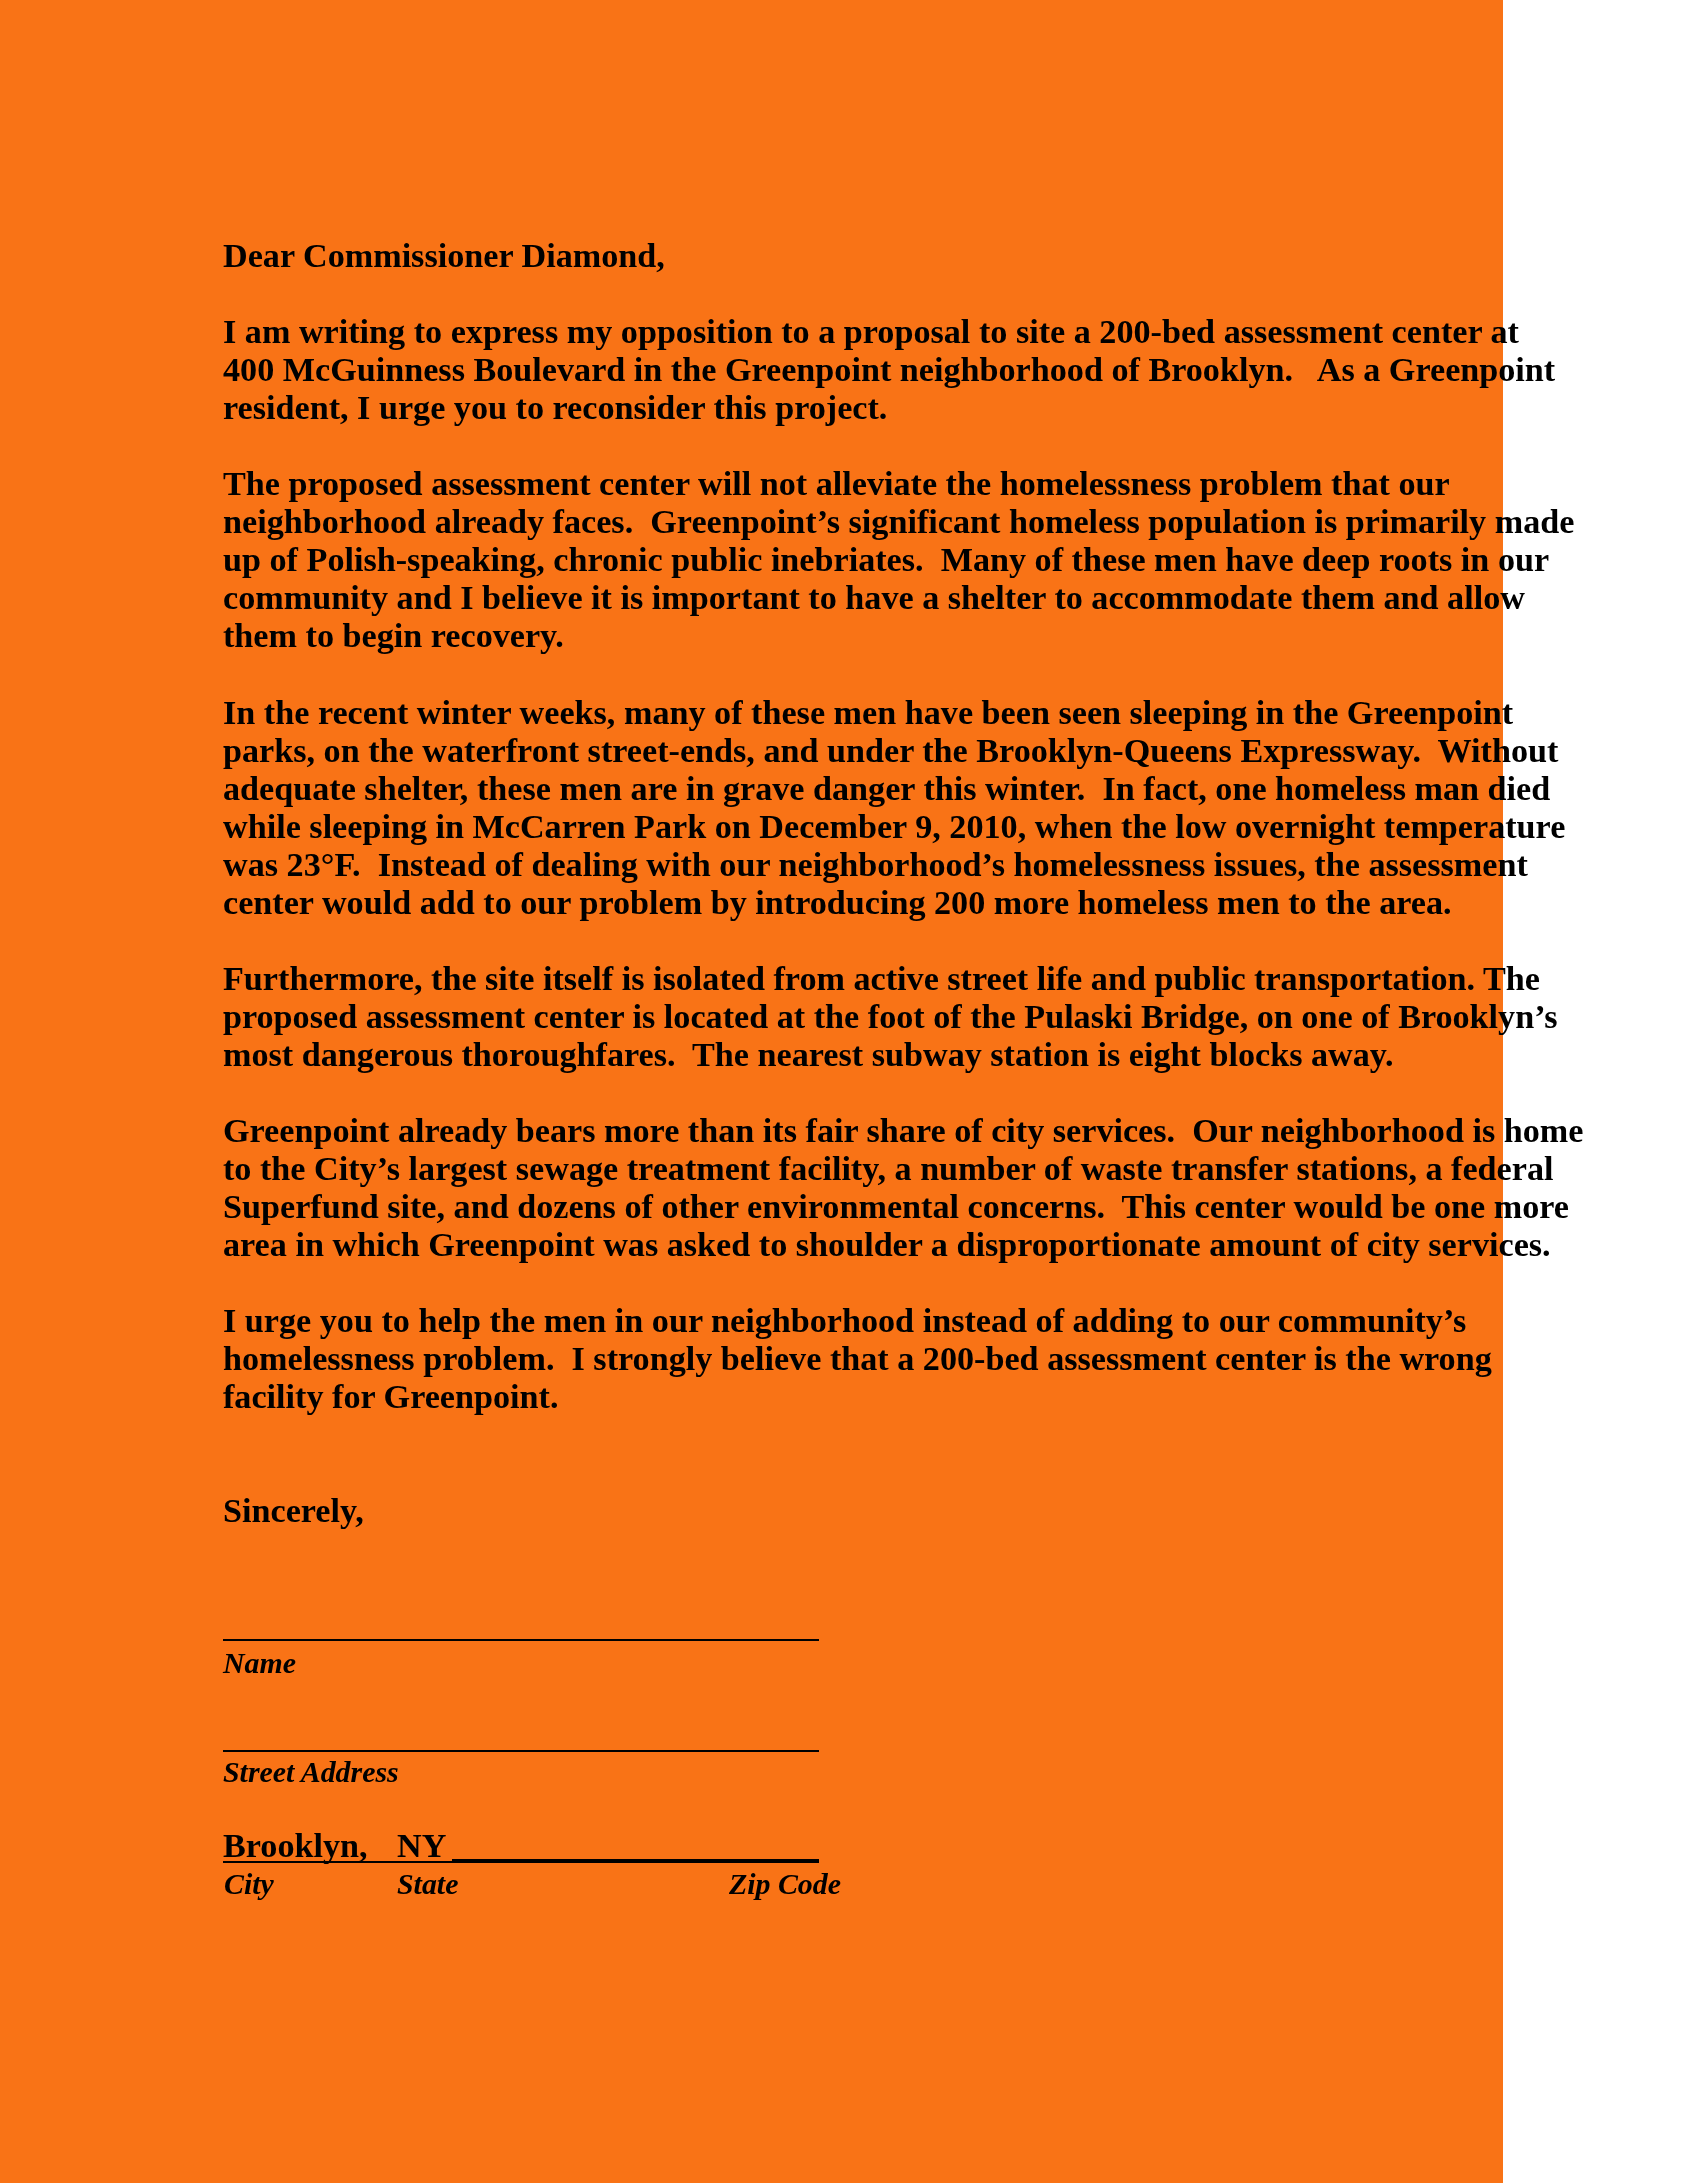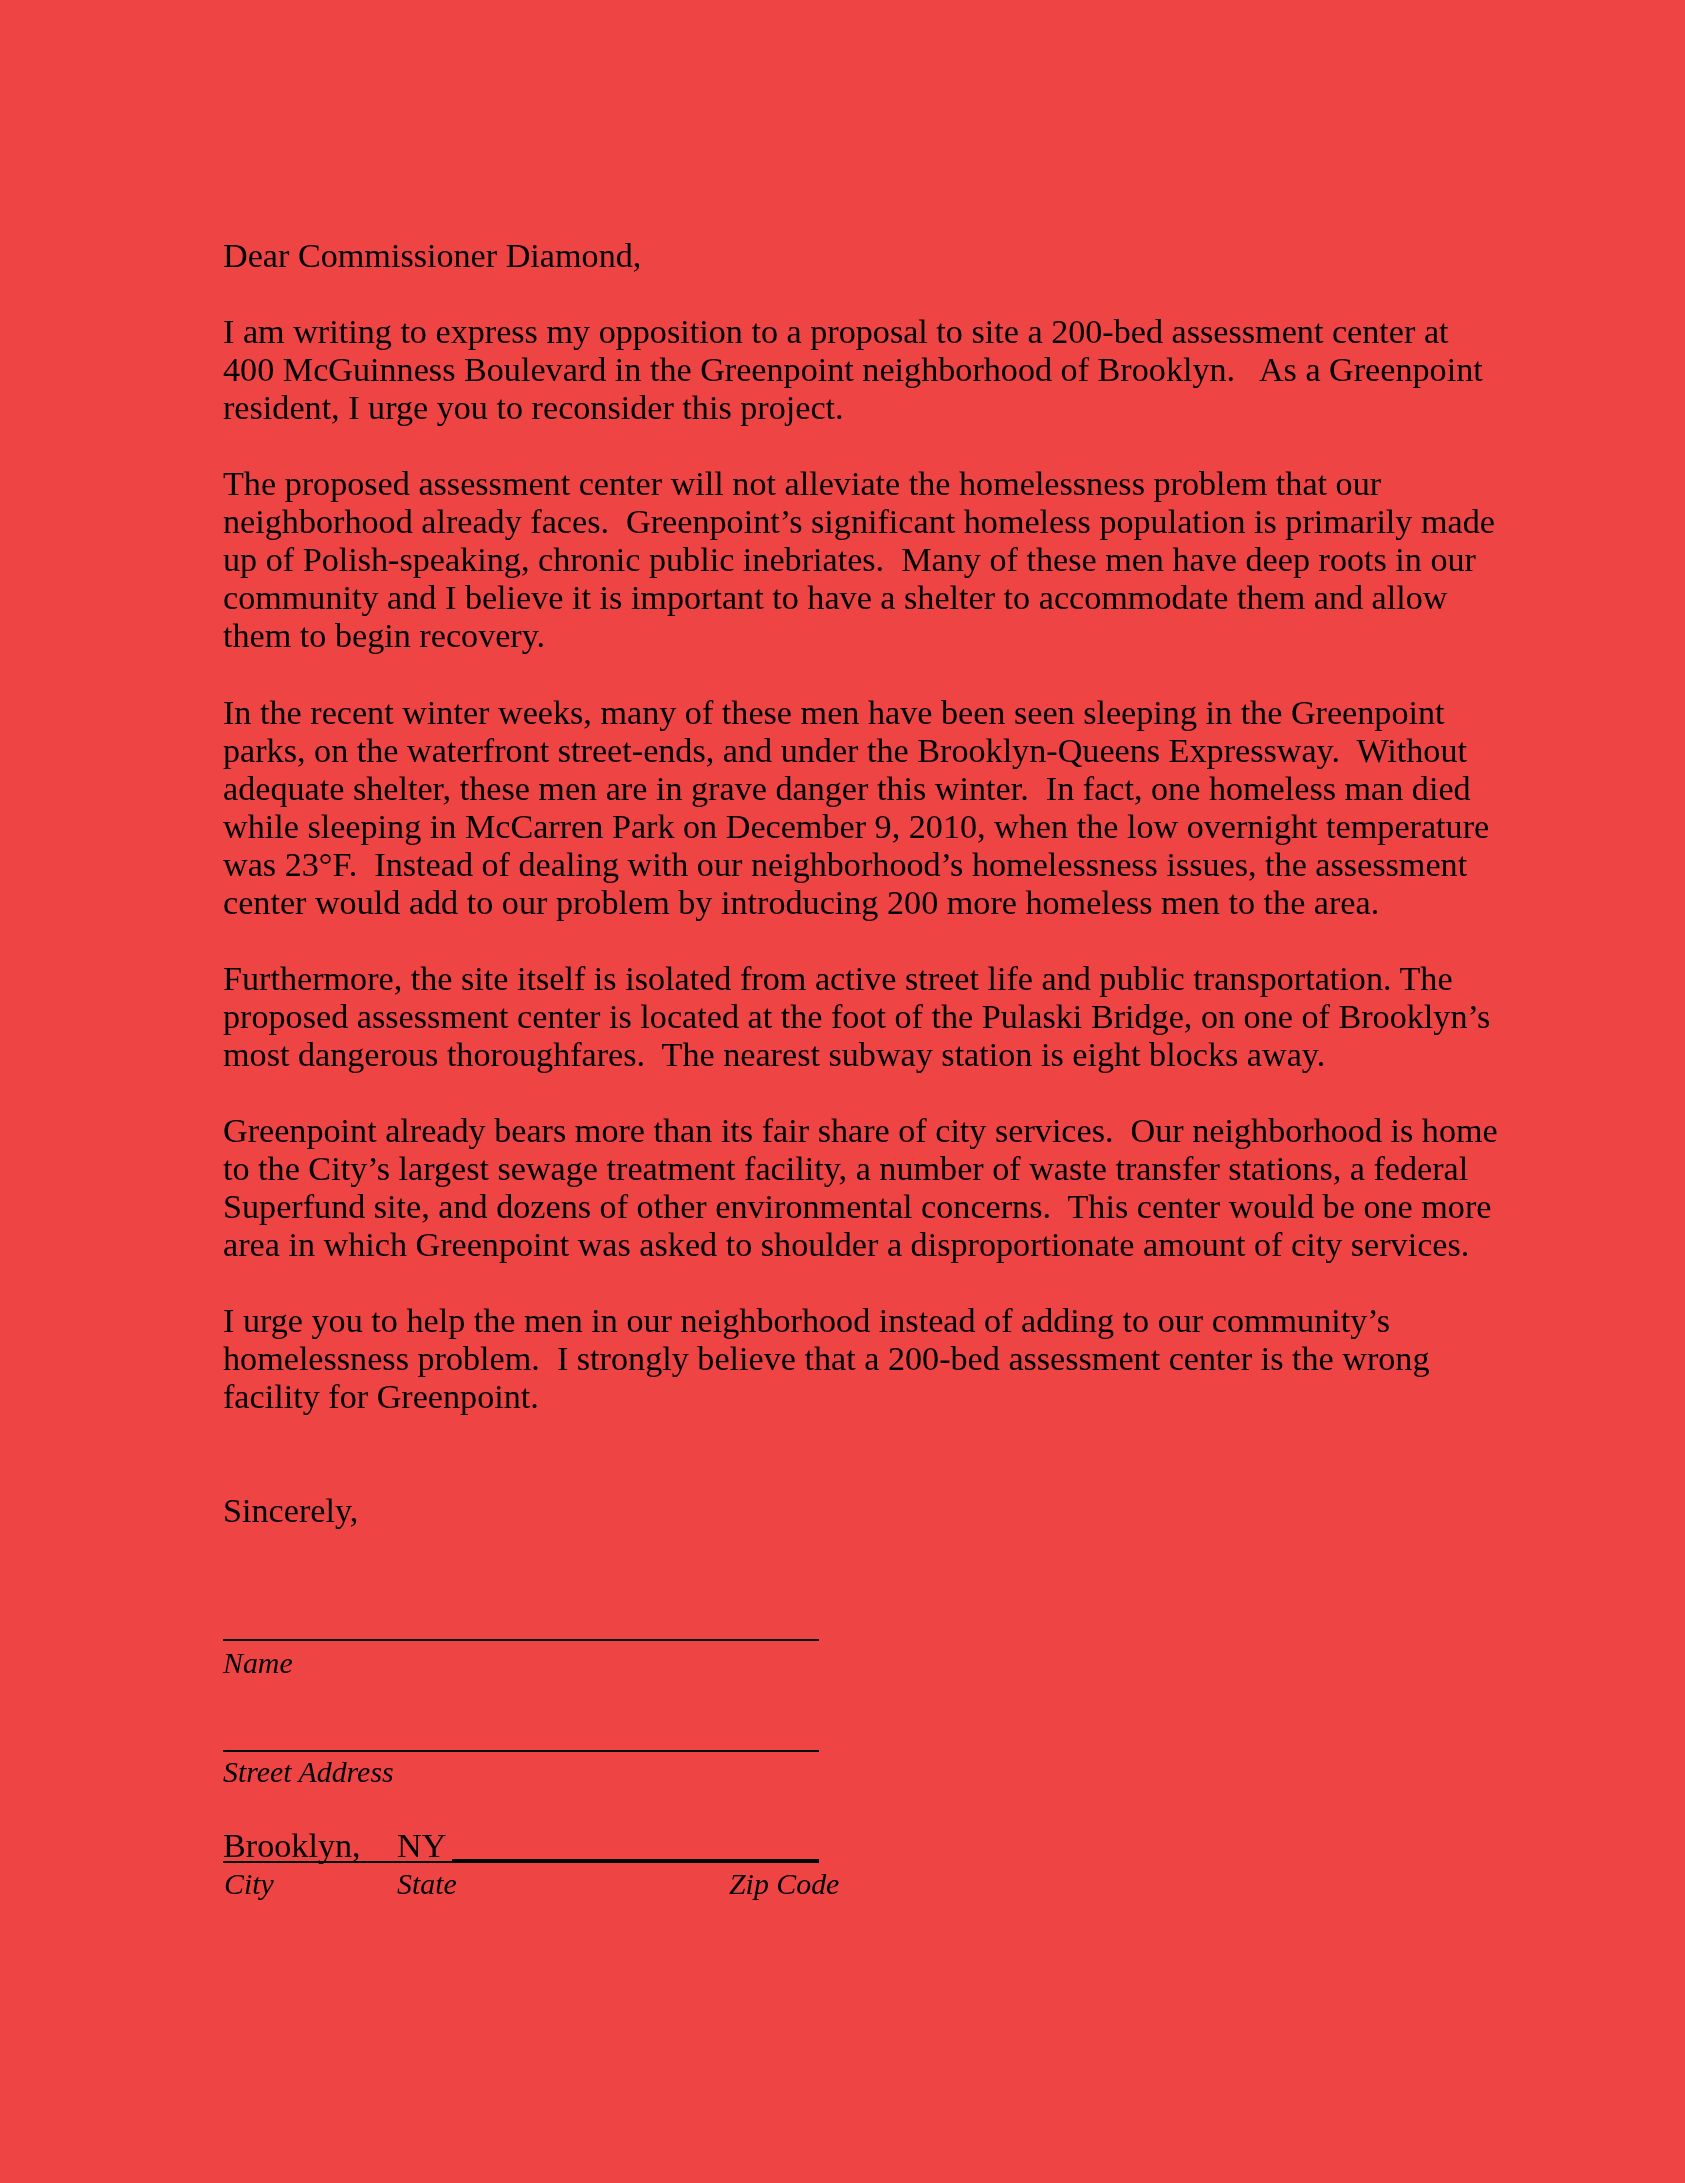--- a/index.html
+++ b/index.html
@@ -11,23 +11,24 @@
     width: 1685px;
     height: 2183px;
     position: relative;
     overflow: hidden;
     font-family: "Liberation Serif", "DejaVu Serif", serif;
     color: #000000;
   }
   .page {
     position: absolute;
     left: 0; top: 0;
-    width: 1685px;
+    width: 1503px;
     height: 2183px;
-    background: #ef4444;
+    background: #f97316;
+    font-weight: bold;
   }
   .letter {
     position: absolute;
     left: 223px;
     top: 0;
     width: 1280px;
   }
   
   .line {
     position: absolute;

